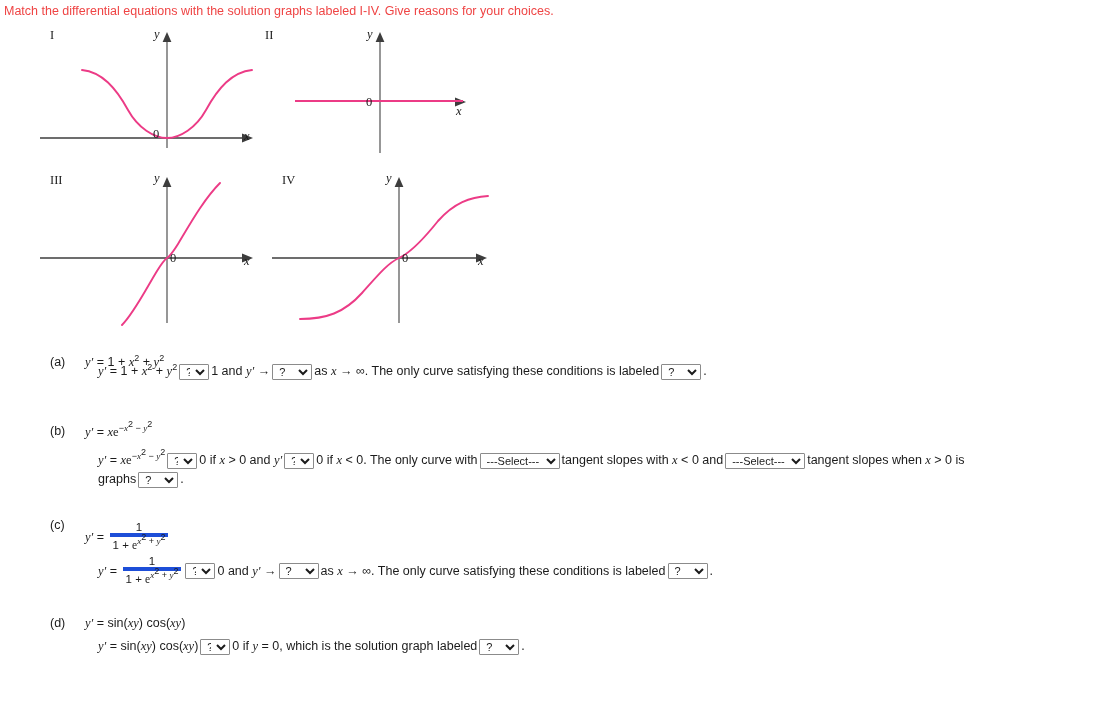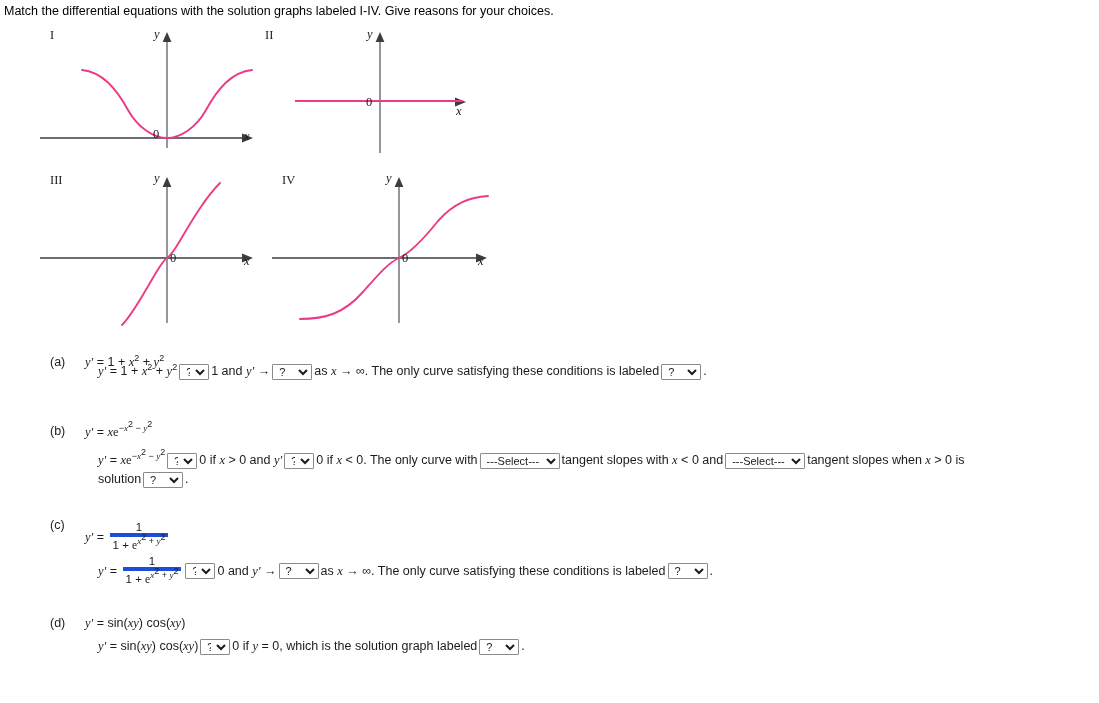--- a/index.html
+++ b/index.html
@@ -7,21 +7,21 @@
     width:1099px;height:703px;
     background:#ffffff;
     font-family:"Liberation Sans", sans-serif;
     font-size:12.5px;
     color:#1b1b1b;
     overflow:hidden;
     position:relative;
   }
   .prompt{
     position:absolute;left:4px;top:4px;
-    font-size:12.5px;color:#000000;white-space:nowrap;
+    font-size:12.5px;color:#ef4444;white-space:nowrap;
   }
 
   
   .graphs{position:absolute;left:0;top:28px;width:520px;}
   .graph-cell{position:absolute;}
   .gl{position:absolute;font-size:12.5px;color:#1b1b1b;font-family:"Liberation Serif",serif;}
   .axis-label{position:absolute;font-family:"Liberation Serif",serif;font-style:italic;font-size:12.5px;color:#1b1b1b;}
   .zero-label{position:absolute;font-family:"Liberation Serif",serif;font-size:12.5px;color:#1b1b1b;}
   svg{display:block;overflow:visible;}
 
@@ -137,21 +137,21 @@
 
 <div class="qblock" style="top:424px;">
   <span class="qtag">(b)</span>
   <span class="qeq">
     <span class="mathvar">y</span><span class="mathvar">′</span> = <span class="mathvar">x</span><span class="mathup">e</span><sup>−<span class="mathvar">x</span><sup>2</sup> − <span class="mathvar">y</span><sup>2</sup></sup>
   </span>
   <div class="qsub qline" style="top:28px;">
     <span class="mathvar">y</span><span class="mathvar">′</span> = <span class="mathvar">x</span><span class="mathup">e</span><sup>−<span class="mathvar">x</span><sup>2</sup> − <span class="mathvar">y</span><sup>2</sup></sup><select class="sq"><option>?</option></select>0 if <span class="mathvar">x</span> &gt; 0 and <span class="mathvar">y</span><span class="mathvar">′</span><select class="sq"><option>?</option></select>0 if <span class="mathvar">x</span> &lt; 0. The only curve with<select class="ssel"><option>---Select---</option></select>tangent slopes with  <span class="mathvar">x</span> &lt; 0  and<select class="ssel"><option>---Select---</option></select>tangent slopes when  <span class="mathvar">x</span> &gt; 0  is
   </div>
   <div class="qsub qline" style="top:47px;">
-    <span>solution</span><select class="sq-wide"><option>?</option></select><span class="dot">.</span>
+    <span>graphs</span><select class="sq-wide"><option>?</option></select><span class="dot">.</span>
   </div>
 </div>
 
 <div class="qblock" style="top:518px;">
   <span class="qtag">(c)</span>
   <span class="qeq" style="top:4px;">
     <span class="mathvar">y</span><span class="mathvar">′</span> =
     <span class="frac">
       <span class="num">1</span>
       <span class="den">1 + <span class="mathup">e</span><sup><span class="mathvar">x</span><sup>2</sup> + <span class="mathvar">y</span><sup>2</sup></sup></span>

